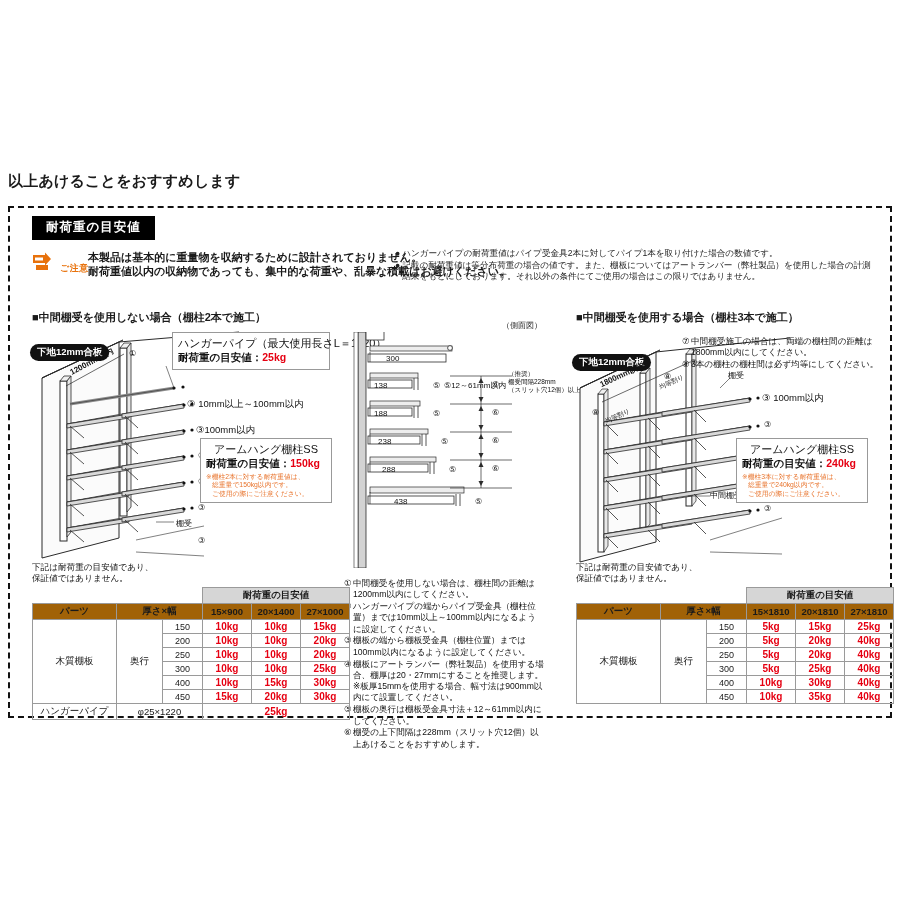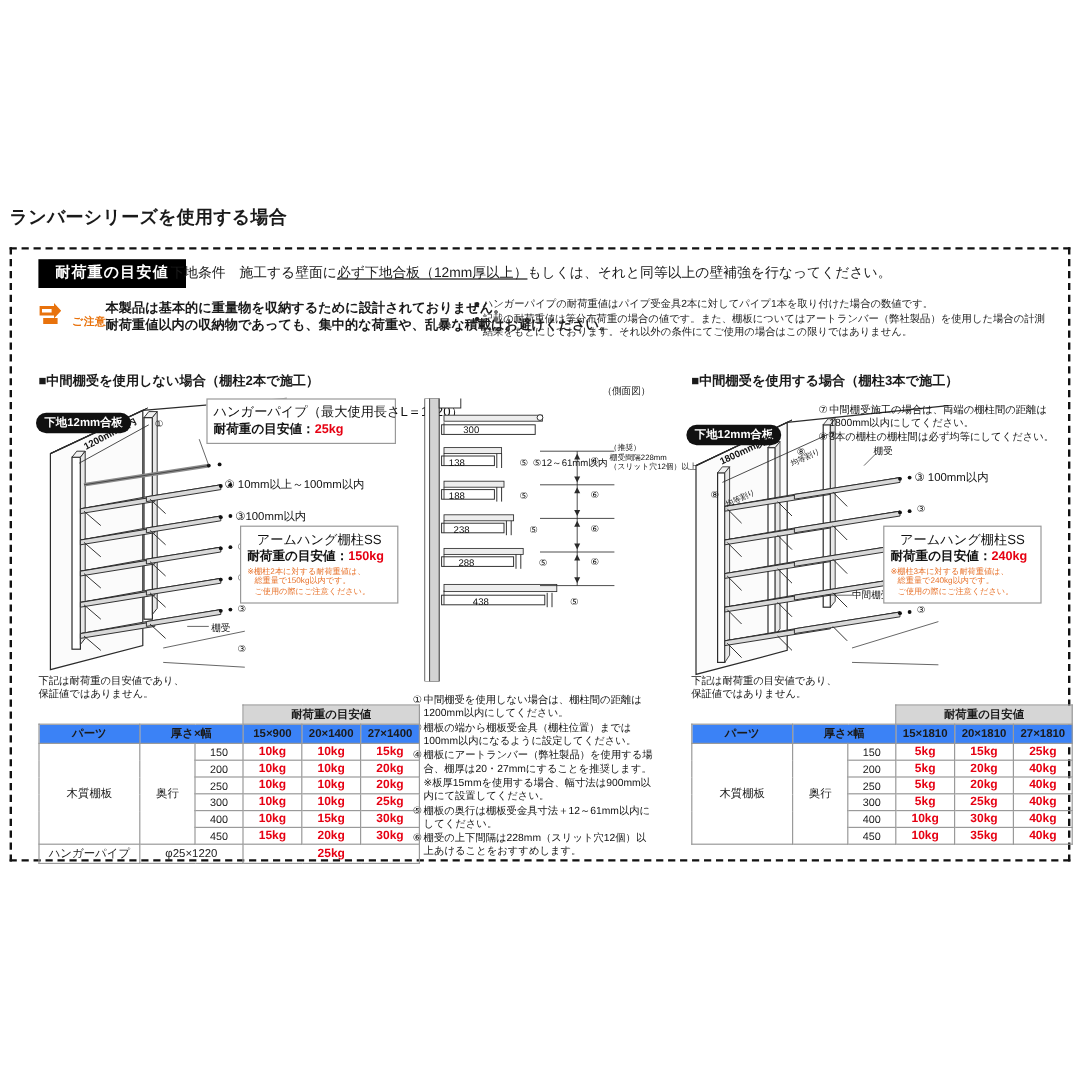--- a/index.html
+++ b/index.html
@@ -145,41 +145,40 @@
     table-layout:fixed;
   }
   table.load td, table.load th {
     border:1px solid #9a9a9a;
     padding:1px 2px;
     text-align:center;
     font-weight:normal;
     height:14px;
   }
   table.load .hdr-grey {
-    background:#3b82f6; font-weight:bold; font-size:9.5px;
+    background:#a16207; font-weight:bold; font-size:9.5px;
   }
   table.load .hdr-span {
     background:#d6d6d6; font-weight:bold; font-size:9.5px;
   }
   table.load .blank { border:none; background:#fff; }
   table.load .val {
     color:#e60012; font-weight:bold; font-size:10px;
   }
   table.load .depth { font-size:9px; }
   table.load .parts { font-size:9.5px; }
 </style>
 </head>
 <body>
 
-<div id="page-title">ランバーシリーズを使用する場合</div>
+<div id="page-title">以上あけることをおすすめします</div>
 
 <div id="dashed-frame">
 
   <div id="hdr-blackbox">耐荷重の目安値</div>
-  <div id="hdr-cond"><span>下地条件　施工する壁面に</span><u>必ず下地合板（12mm厚以上）</u><span>もしくは、それと同等以上の壁補強を行なってください。</span></div>
 
   <svg id="notice-icon" viewBox="0 0 26 20">
     <path d="M1 3 L13 3 L13 0.5 L19 7 L13 13.5 L13 11 L1 11 Z" fill="#e8720c"></path>
     <path d="M4 13 L16 13 L16 18 L4 18 Z" fill="#e8720c"></path>
     <path d="M3 5.5 L11 5.5 L11 8.5 L3 8.5 Z" fill="#fff"></path>
   </svg>
   <div id="notice-word">ご注意</div>
   <div id="notice-lines">
     <div>本製品は基本的に重量物を収納するために設計されておりません。</div>
     <div>耐荷重値以内の収納物であっても、集中的な荷重や、乱暴な積載はお避けください。</div>
@@ -398,20 +397,24 @@
       <div>（推奨）</div>
       <div>棚受間隔228mm</div>
       <div>（スリット穴12個）以上</div>
     </div>
   </div>
 
   <div id="mid-notes">
     <div class="row">
         <span class="n">①</span>
         <span class="t">中間棚受を使用しない場合は、棚柱間の距離は1200mm以内にしてください。</span>
+      </div>
+    <div class="row">
+        <span class="n">②</span>
+        <span class="t">ハンガーパイプの端からパイプ受金具（棚柱位置）までは10mm以上～100mm以内になるように設定してください。</span>
       </div>
     <div class="row">
         <span class="n">③</span>
         <span class="t">棚板の端から棚板受金具（棚柱位置）までは100mm以内になるように設定してください。</span>
       </div>
     <div class="row">
         <span class="n">④</span>
         <span class="t">棚板にアートランバー（弊社製品）を使用する場合、棚厚は20・27mmにすることを推奨します。※板厚15mmを使用する場合、幅寸法は900mm以内にて設置してください。</span>
       </div>
     <div class="row">
@@ -558,21 +561,21 @@
         <td class="blank"></td>
         <td class="blank"></td>
         <td class="blank"></td>
         <td class="hdr-span" colspan="3">耐荷重の目安値</td>
       </tr>
       <tr>
         <td class="hdr-grey">パーツ</td>
         <td class="hdr-grey" colspan="2">厚さ×幅</td>
         <td class="hdr-grey">15×900</td>
         <td class="hdr-grey">20×1400</td>
-        <td class="hdr-grey">27×1400</td>
+        <td class="hdr-grey">27×1000</td>
       </tr>
       <tr>
         <td class="parts" rowspan="6">木質棚板</td>
         <td rowspan="6">奥行</td>
         <td class="depth">150</td>
         <td class="val">10kg</td>
         <td class="val">10kg</td>
         <td class="val">15kg</td>
       </tr>
       <tr>

